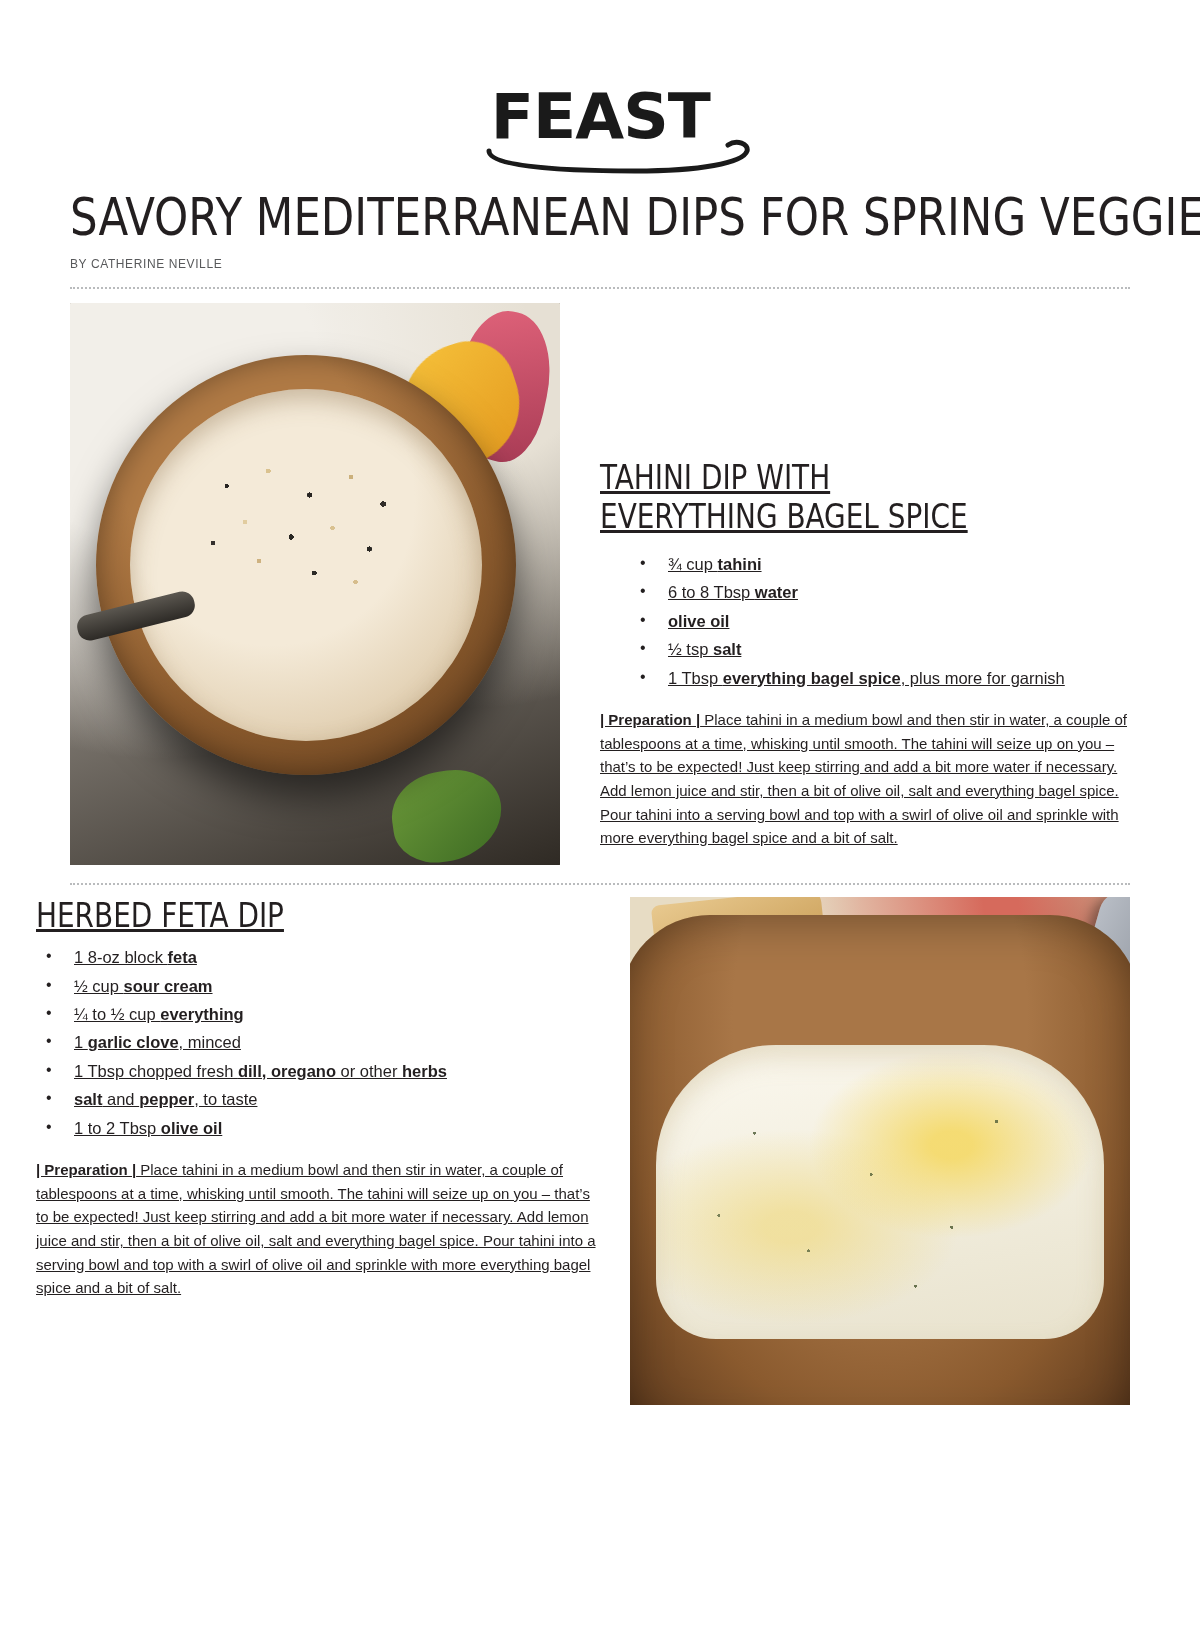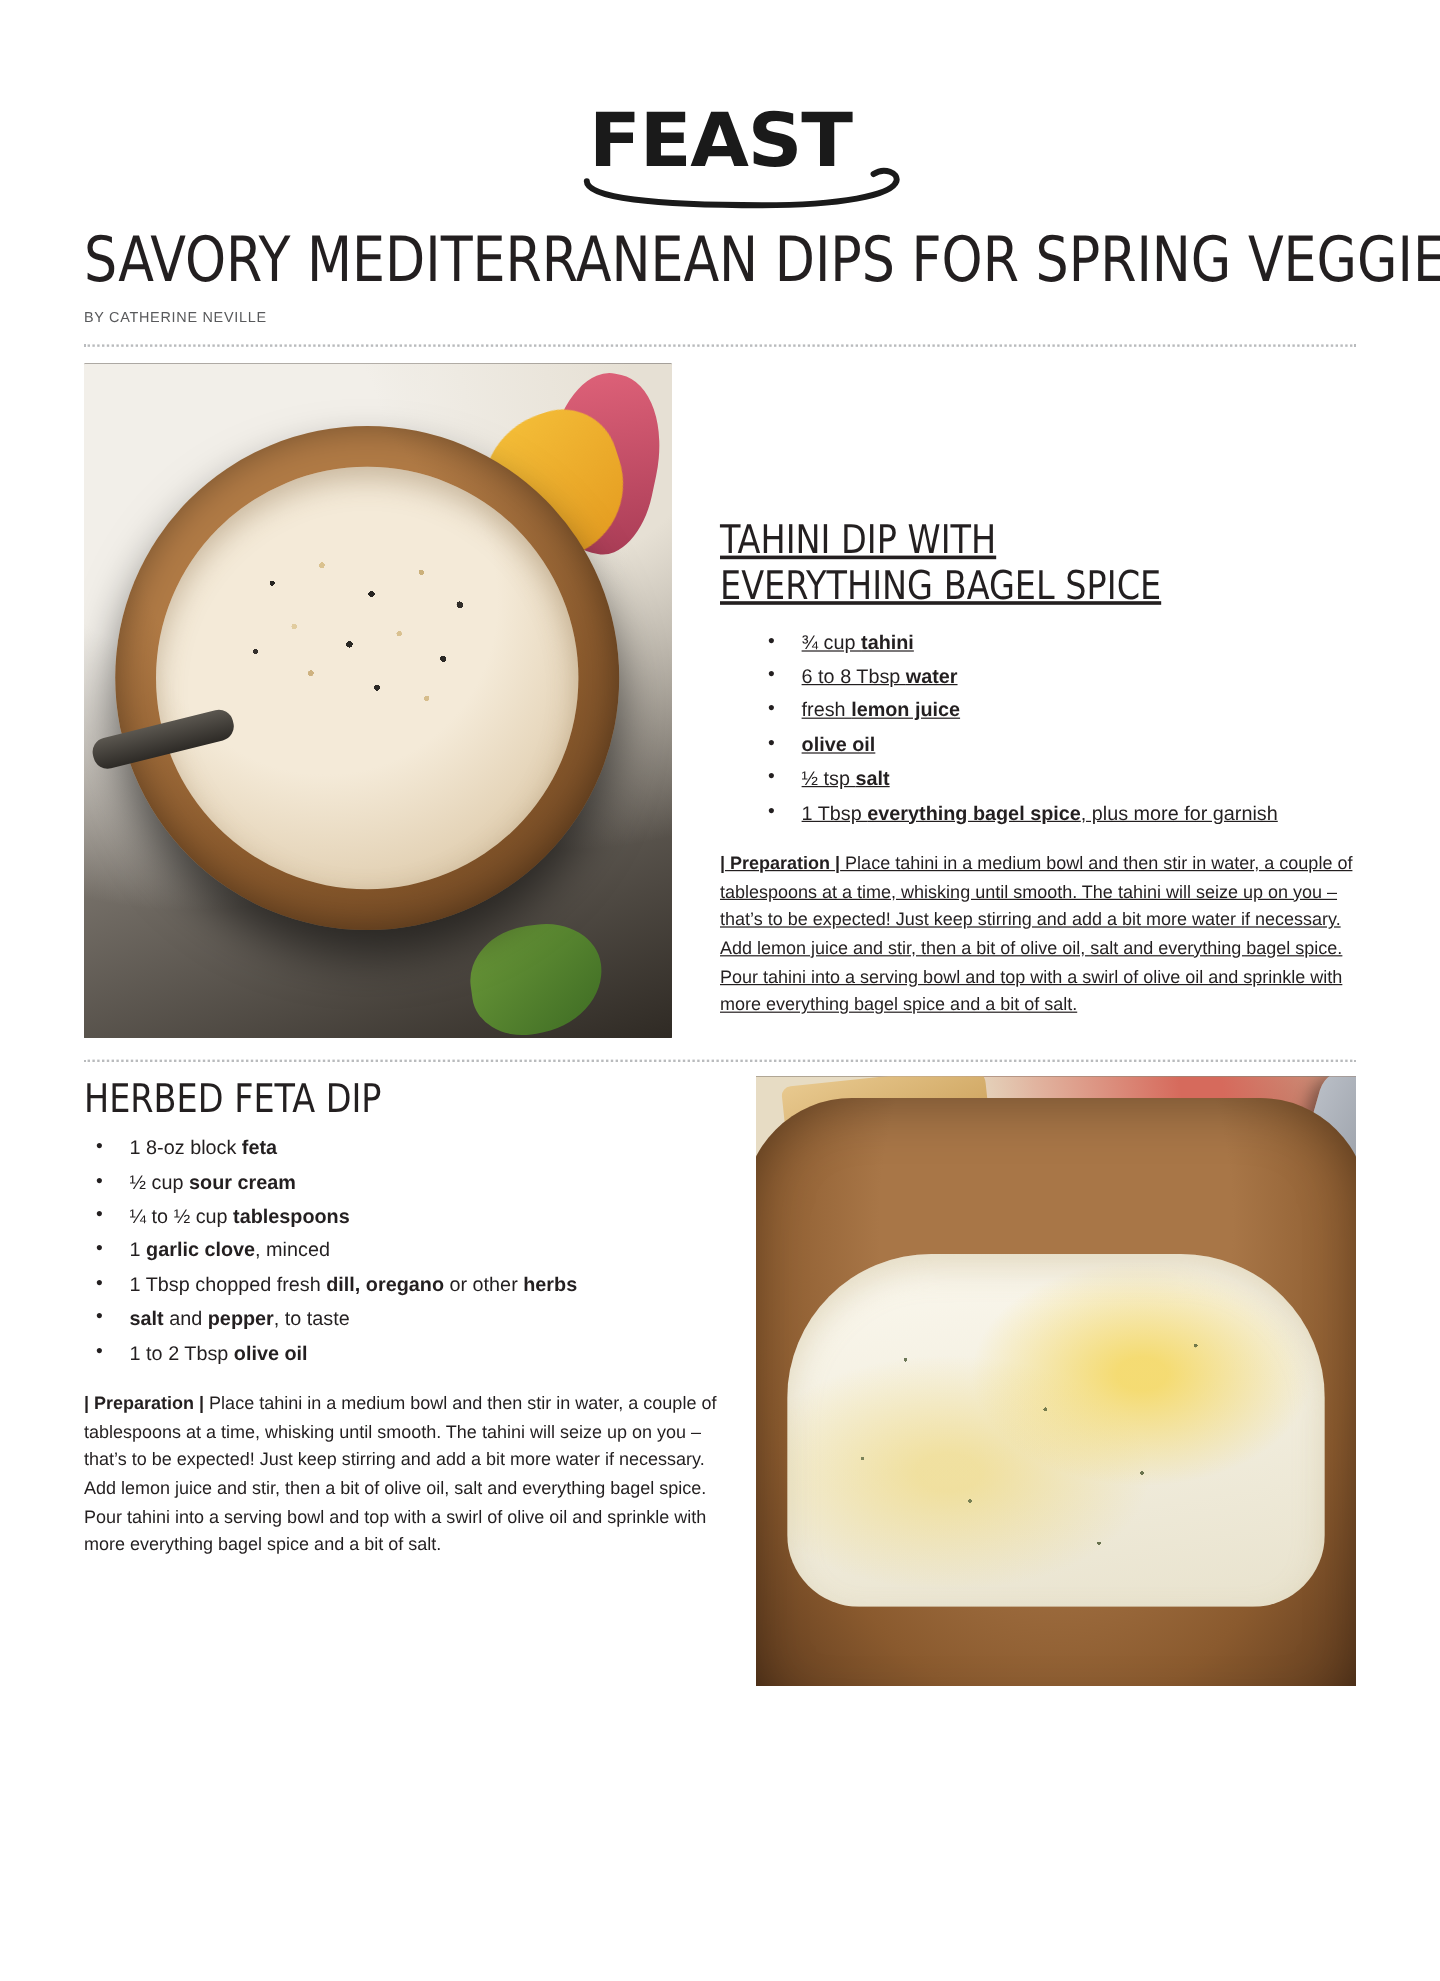--- a/index.html
+++ b/index.html
@@ -151,23 +151,24 @@
     font-size: 15px;
     line-height: 1.58;
     margin-top: 16px;
     color: #231f20;
   }
   .prep .prep-label { font-weight: bold; }
 
   
   .recipe2 {
     display: flex;
-    padding: 12px 70px 0 70px;
+    padding: 12px 70px 0 36px;
     gap: 32px;
     align-items: flex-start;
+    text-decoration: underline;
   }
   .recipe2-text {
     flex: 1 1 auto;
     width: 500px;
   }
   .recipe2 ul.ingredients {
     padding-left: 38px;
     margin-top: 8px;
   }
   .photo2 {
@@ -352,21 +353,20 @@
 
   <div class="recipe1-text">
     <div class="recipe-title">
       <div>TAHINI DIP WITH</div>
       <div>EVERYTHING BAGEL SPICE</div>
     </div>
 
     <ul class="ingredients">
       <li><span>¾ cup </span><b>tahini</b><span></span></li>
       <li><span>6 to 8 Tbsp </span><b>water</b><span></span></li>
-      <li><span>fresh </span><b>lemon juice</b><span></span></li>
       <li><span></span><b>olive oil</b><span></span></li>
       <li><span>½ tsp </span><b>salt</b><span></span></li>
       <li><span>1 Tbsp </span><b>everything bagel spice</b><span>, plus more for garnish</span></li>
     </ul>
 
     <p class="prep">
       <span class="prep-label">| Preparation |</span><span> Place tahini in a medium bowl and then stir in water, a couple of tablespoons at a time, whisking until smooth. The tahini will seize up on you – that’s to be expected! Just keep stirring and add a bit more water if necessary. Add lemon juice and stir, then a bit of olive oil, salt and everything bagel spice. Pour tahini into a serving bowl and top with a swirl of olive oil and sprinkle with more everything bagel spice and a bit of salt.</span>
     </p>
   </div>
 </div>
@@ -374,21 +374,21 @@
 <div class="dotted-rule" style="margin-top:18px;"></div>
 
 <div class="recipe2">
 
   <div class="recipe2-text">
     <div class="recipe-title">HERBED FETA DIP</div>
 
     <ul class="ingredients">
       <li><span>1 8-oz block </span><b>feta</b><span></span></li>
       <li><span>½ cup </span><b>sour cream</b><span></span></li>
-      <li><span>¼ to ½ cup </span><b>tablespoons</b><span></span></li>
+      <li><span>¼ to ½ cup </span><b>everything</b><span></span></li>
       <li><span>1 </span><b>garlic clove</b><span>, minced</span></li>
       <li><span>1 Tbsp chopped fresh </span><b>dill, oregano</b><span> or other </span><b>herbs</b></li>
       <li><span> </span><b>salt</b><span> and </span><b>pepper</b><span>, to taste</span></li>
       <li><span>1 to 2 Tbsp </span><b>olive oil</b><span></span></li>
     </ul>
 
     <p class="prep">
       <span class="prep-label">| Preparation |</span><span> Place tahini in a medium bowl and then stir in water, a couple of tablespoons at a time, whisking until smooth. The tahini will seize up on you – that’s to be expected! Just keep stirring and add a bit more water if necessary. Add lemon juice and stir, then a bit of olive oil, salt and everything bagel spice. Pour tahini into a serving bowl and top with a swirl of olive oil and sprinkle with more everything bagel spice and a bit of salt.</span>
     </p>
   </div>

